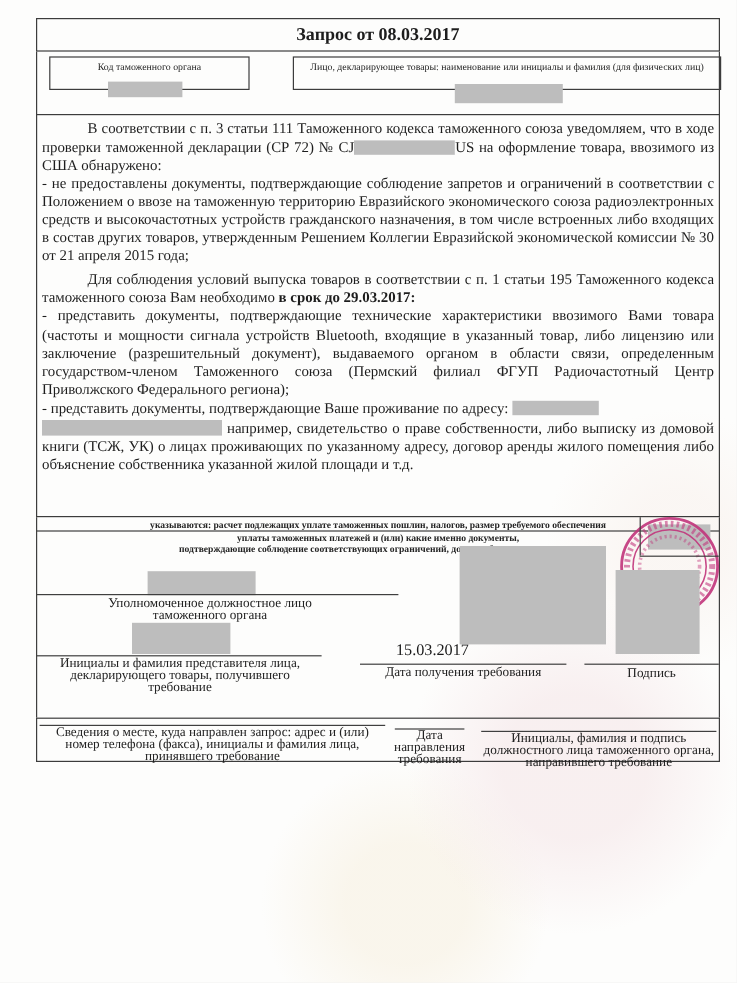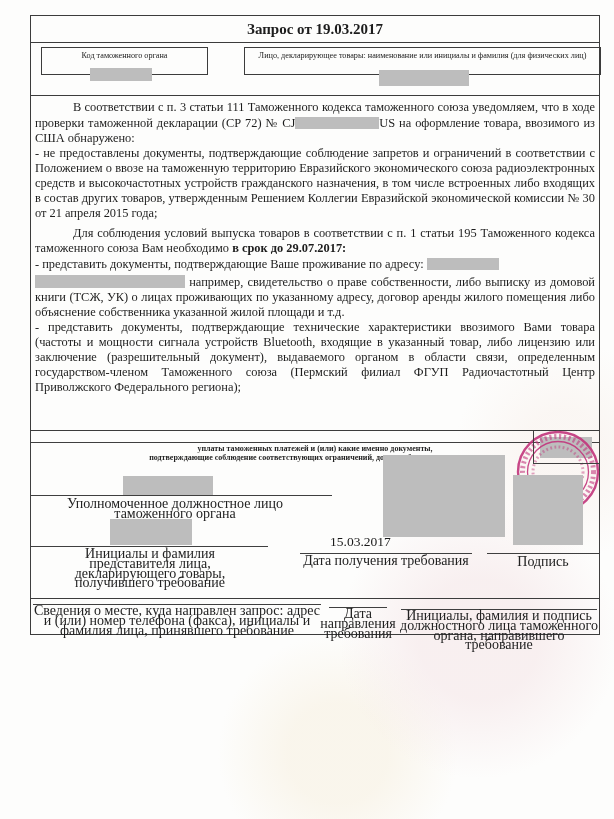--- a/index.html
+++ b/index.html
@@ -22,58 +22,59 @@
   .title-box{left:30px;top:15px;width:570px;height:28px;text-align:center;}
   .title-box .t{font-weight:bold;font-size:15px;line-height:26px;}
   .hdr-wrap{left:30px;top:43px;width:570px;height:52px;border-left:1px solid #3c3c3c;border-right:1px solid #3c3c3c;box-sizing:border-box;}
   .hdr-box{position:absolute;box-sizing:border-box;border:1px solid #3c3c3c;height:28px;}
   .hdr-label{display:block;text-align:center;font-size:8.2px;line-height:10px;padding-top:3px;color:#222;}
   .main-box{left:30px;top:95px;width:570px;height:336px;padding:4px 4px 0 4px;font-size:12.4px;line-height:15.05px;text-align:justify;overflow:hidden;}
   .main-box p{margin:0;}
   .indent{text-indent:38px;}
   .gap-top{margin-top:5px !important;}
   .small-note{position:absolute;font-size:8px;font-weight:bold;line-height:9.6px;text-align:center;color:#242424;}
-  .sig-label{position:absolute;font-size:14px;line-height:9.8px;text-align:center;color:#222;}
+  .sig-label{position:absolute;font-size:11px;line-height:9.8px;text-align:center;color:#222;}
   .plain-note{position:absolute;font-size:10.6px;color:#1d1d1d;}
   .date-val{position:absolute;font-size:13.5px;text-align:left;color:#1a1a1a;}
   .bottom-box{left:30px;top:598px;width:570px;height:37px;}
   b{font-weight:bold;}
 </style>
 </head>
 <body>
 
 <div class="sheet">
 
   <div class="abs bordered title-box">
-    <div class="t">Запрос от 19.03.2017</div>
+    <div class="t">Запрос от 08.03.2017</div>
   </div>
 
   <div class="abs hdr-wrap">
     <div class="hdr-box" style="left:10px;top:4px;width:167px;">
       <span class="hdr-label">Код таможенного органа</span>
       <span class="abs redact" style="left:48px;top:20px;width:62px;height:13px;"></span>
     </div>
     <div class="hdr-box" style="left:213px;top:4px;width:357px;">
       <span class="hdr-label" style="padding-left:6px;padding-right:6px;">Лицо, декларирующее товары: наименование или инициалы и фамилия (для физических лиц)</span>
       <span class="abs redact" style="left:134px;top:22px;width:90px;height:16px;"></span>
     </div>
   </div>
 
   <div class="abs bordered main-box">
     <p class="indent"><span>В соответствии с п. 3 статьи 111 Таможенного кодекса таможенного союза уведомляем, что в ходе проверки таможенной декларации (СР 72) № CJ</span><span class="redact-inline" style="width:84px;"></span><span>US на оформление товара, ввозимого из США обнаружено:</span></p>
     <p>- не предоставлены документы, подтверждающие соблюдение запретов и ограничений в соответствии с Положением о ввозе на таможенную территорию Евразийского экономического союза радиоэлектронных средств и высокочастотных устройств гражданского назначения, в том числе встроенных либо входящих в состав других товаров, утвержденным Решением Коллегии Евразийской экономической комиссии № 30 от 21 апреля 2015 года;</p>
     <p class="indent gap-top"><span>Для соблюдения условий выпуска товаров в соответствии с п. 1 статьи 195 Таможенного кодекса таможенного союза Вам необходимо</span>
-      <b>в срок до 29.07.2017:</b></p>
+      <b>в срок до 29.03.2017:</b></p>
+    <p>- представить документы, подтверждающие технические характеристики ввозимого Вами товара (частоты и мощности сигнала устройств Bluetooth, входящие в указанный товар, либо лицензию или заключение (разрешительный документ), выдаваемого органом в области связи, определенным государством-членом Таможенного союза (Пермский филиал ФГУП Радиочастотный Центр Приволжского Федерального региона);</p>
     <p><span>- представить документы, подтверждающие Ваше проживание по адресу:</span>
       <span class="redact-inline" style="width:72px;"></span><br>
       <span class="redact-inline" style="width:150px;height:13px;"></span>
       <span>например, свидетельство о праве собственности, либо выписку из домовой книги (ТСЖ, УК) о лицах проживающих по указанному адресу, договор аренды жилого помещения либо объяснение собственника указанной жилой площади и т.д.</span></p>
-    <p>- представить документы, подтверждающие технические характеристики ввозимого Вами товара (частоты и мощности сигнала устройств Bluetooth, входящие в указанный товар, либо лицензию или заключение (разрешительный документ), выдаваемого органом в области связи, определенным государством-членом Таможенного союза (Пермский филиал ФГУП Радиочастотный Центр Приволжского Федерального региона);</p>
   </div>
 
+  <div class="small-note" style="left:30px;top:433px;width:570px;">указываются: расчет подлежащих уплате таможенных пошлин, налогов, размер требуемого обеспечения</div>
   <div class="hline" style="left:30px;top:442px;width:570px;"></div>
   <div class="small-note" style="left:30px;top:444px;width:570px;">уплаты таможенных платежей и (или) какие именно документы,</div>
   <div class="small-note" style="left:30px;top:453px;width:570px;">подтверждающие соблюдение соответствующих ограничений, должны быть представлены.</div>
 
   <div class="vline" style="left:30px;top:431px;height:167px;"></div>
   <div class="vline" style="left:599px;top:431px;height:167px;"></div>
 
   <div class="vline" style="left:533px;top:431px;height:32px;z-index:4;"></div>
   <div class="hline" style="left:533px;top:463px;width:66px;z-index:4;"></div>
 

